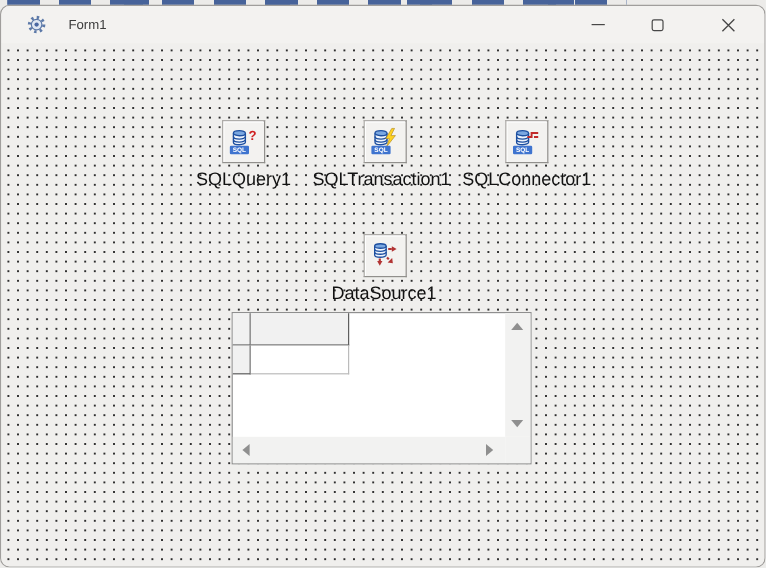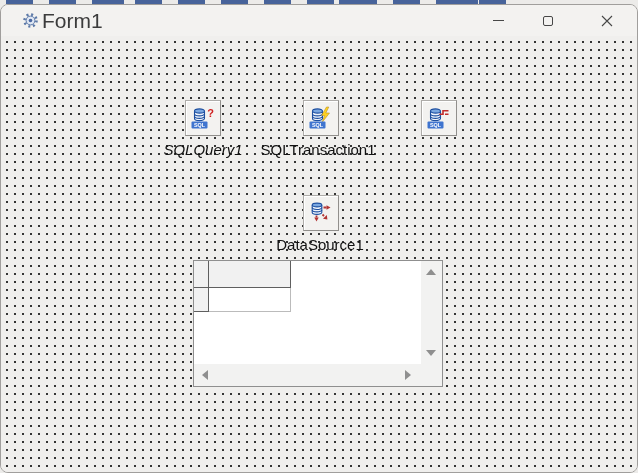--- a/index.html
+++ b/index.html
@@ -27,21 +27,21 @@
     border-radius:8px;
     overflow:hidden;
   }
 
   .titlebar {
     position:absolute; top:0; left:0; width:636px; height:31px;
     background:#f3f2f0;
     display:flex; align-items:center;
     padding-left:21px;
   }
-  .title { margin-left:3px; font-size:21px; color:#3c3c3c; }
+  .title { margin-left:18px; font-size:11px; color:#3c3c3c; }
 
   .winbtn {
     position:absolute; top:0; height:31px; width:40px;
     display:flex; align-items:center; justify-content:center;
   }
   .winbtn.min   { left:477px; }
   .winbtn.max   { left:527px; }
   .winbtn.close { left:586px; }
   .glyph-min { width:11px; height:1px; background:#474747; }
   .glyph-max { width:10px; height:10px; border:1px solid #474747; border-radius:2px; }
@@ -64,21 +64,21 @@
   }
   .compbox.q { left:184px; top:64px; }
   .compbox.t { left:302px; top:64px; }
   .compbox.c { left:420px; top:64px; }
   .compbox.d { left:302px; top:159px; }
 
   .complabel {
     position:absolute; transform:translateX(-50%);
     font-size:15px; color:#121212; white-space:nowrap;
   }
-  .complabel.q { left:202px; top:105px;font-style:italic; }
+  .complabel.q { left:202px; top:105px; }
   .complabel.t { left:317px; top:105px; }
   .complabel.c { left:438px; top:105px; }
   .complabel.d { left:319px; top:200px; }
 
   
   .dbgrid {
     position:absolute; left:192px; top:224px; width:250px; height:127px;
     background:#ffffff; border:1px solid #8f8f8f;
   }
   .gcell { position:absolute; }
@@ -172,20 +172,21 @@
           <ellipse cx="8.5" cy="5" rx="5" ry="2.1" fill="#7aa7e0"></ellipse>
         </g>
         <g fill="none" stroke-width="1.6" stroke="#c22a2a">
           <path d="M12.5 8.2 L16 8.2 L16 4.8 L21.5 4.8"></path>
           <path d="M18 8.2 L21.5 8.2"></path>
         </g>
         <rect x="0.5" y="15.5" width="16" height="7" rx="1" stroke-width="0.6" fill="#3f74cf"></rect>
         <text x="8.5" y="21" font-size="5.4" font-weight="bold" text-anchor="middle" fill="#ffffff">SQL</text>
       </svg>
     </div>
+    <div class="complabel c">SQLConnector1</div>
 
     <div class="compbox d">
       <svg width="24" height="24" viewBox="0 0 24 24">
         <g fill="none" stroke-width="1.1" stroke="#1d4fa0">
           <path d="M3.2 4 L3.2 11.5 A4.8 1.9 0 0 0 12.8 11.5 L12.8 4" fill="#eef4fc"></path>
           <path d="M3.2 6.6 A4.8 1.9 0 0 0 12.8 6.6"></path>
           <path d="M3.2 9 A4.8 1.9 0 0 0 12.8 9"></path>
           <ellipse cx="8" cy="4" rx="4.8" ry="1.9" fill="#7aa7e0"></ellipse>
         </g>
         <g stroke-width="1.8" stroke="#b23434">

